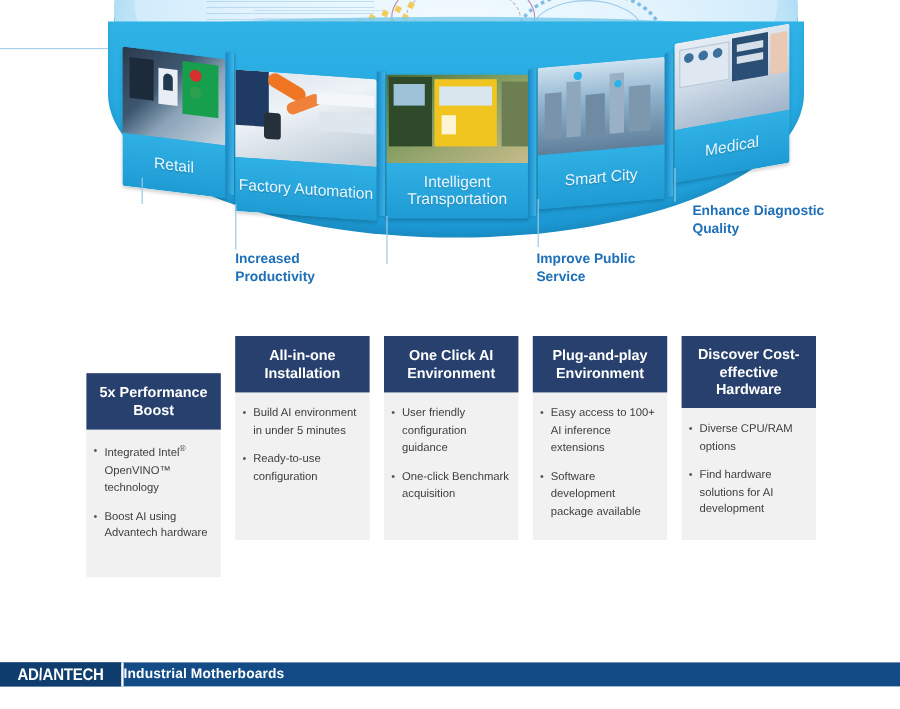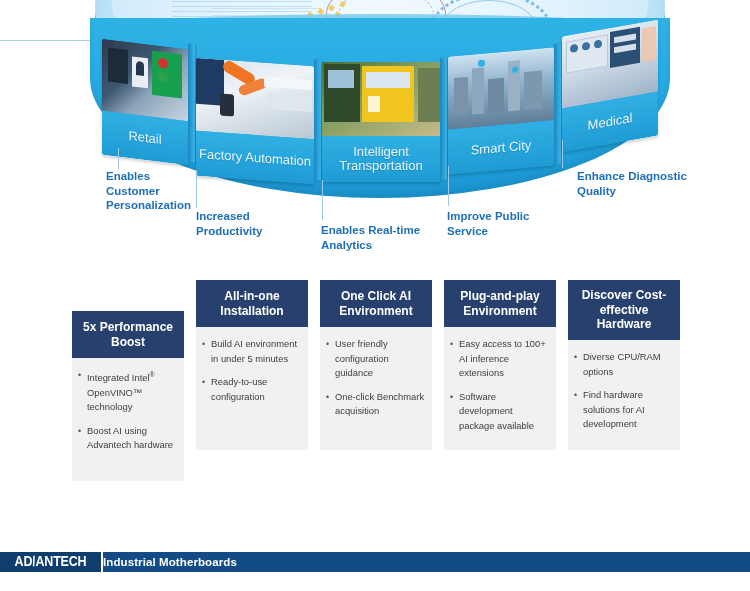--- a/index.html
+++ b/index.html
@@ -337,27 +337,22 @@
       </div>
       <div class="cap">Medical</div>
     </div>
 
     <div class="leader" style="left:118px; top:148px; height:22px;"></div>
     <div class="leader" style="left:196px; top:170px; height:38px;"></div>
     <div class="leader" style="left:322px; top:180px; height:40px;"></div>
     <div class="leader" style="left:448px; top:166px; height:40px;"></div>
     <div class="leader" style="left:562px; top:140px; height:28px;"></div>
 
-    <div class="blurb" style="left:106px; top:169px;">Enables
-Customer
-Personalization</div>
     <div class="blurb" style="left:196px; top:209px;">Increased
 Productivity</div>
-    <div class="blurb" style="left:321px; top:223px;">Enables Real-time
-Analytics</div>
     <div class="blurb" style="left:447px; top:209px;">Improve Public
 Service</div>
     <div class="blurb" style="left:565px; top:169px;margin-left:12px;">Enhance Diagnostic
 Quality</div>
   </div>
 
   <div id="cards">
       <div class="card" style="left: 0px; margin-top: 31px;">
         <div class="card-head h2">5x Performance Boost</div>
         <div class="card-body">

